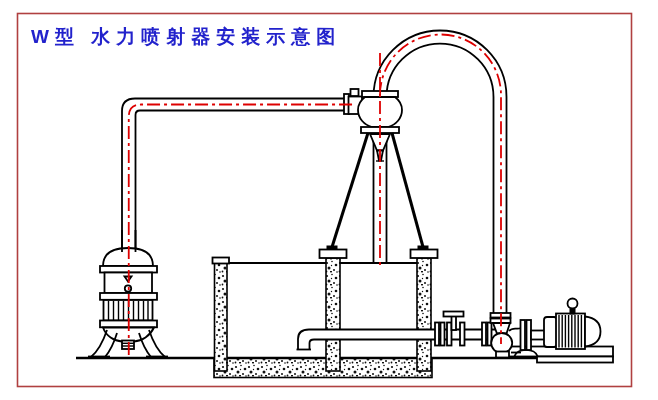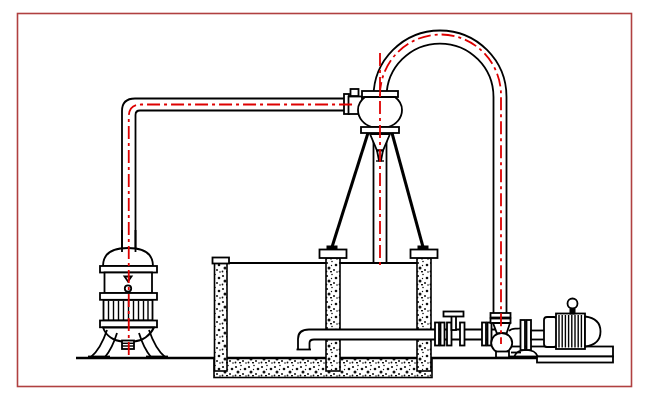--- a/index.html
+++ b/index.html
@@ -174,13 +174,14 @@
       </g>
     </g>
 
     <g>
       <path class="cl" d="M128.75,355 V117 Q128.75,104.5 141,104.5 H356"></path>
       <path class="cl" d="M380,53 V267"></path>
       <path class="cl" d="M380,95 A 60.5,60.5 0 0 1 501,95 V344"></path>
     </g>
   </svg>
 
+  <div class="title">W型 水力喷射器安装示意图</div>
 </div>
 
 </body></html>

